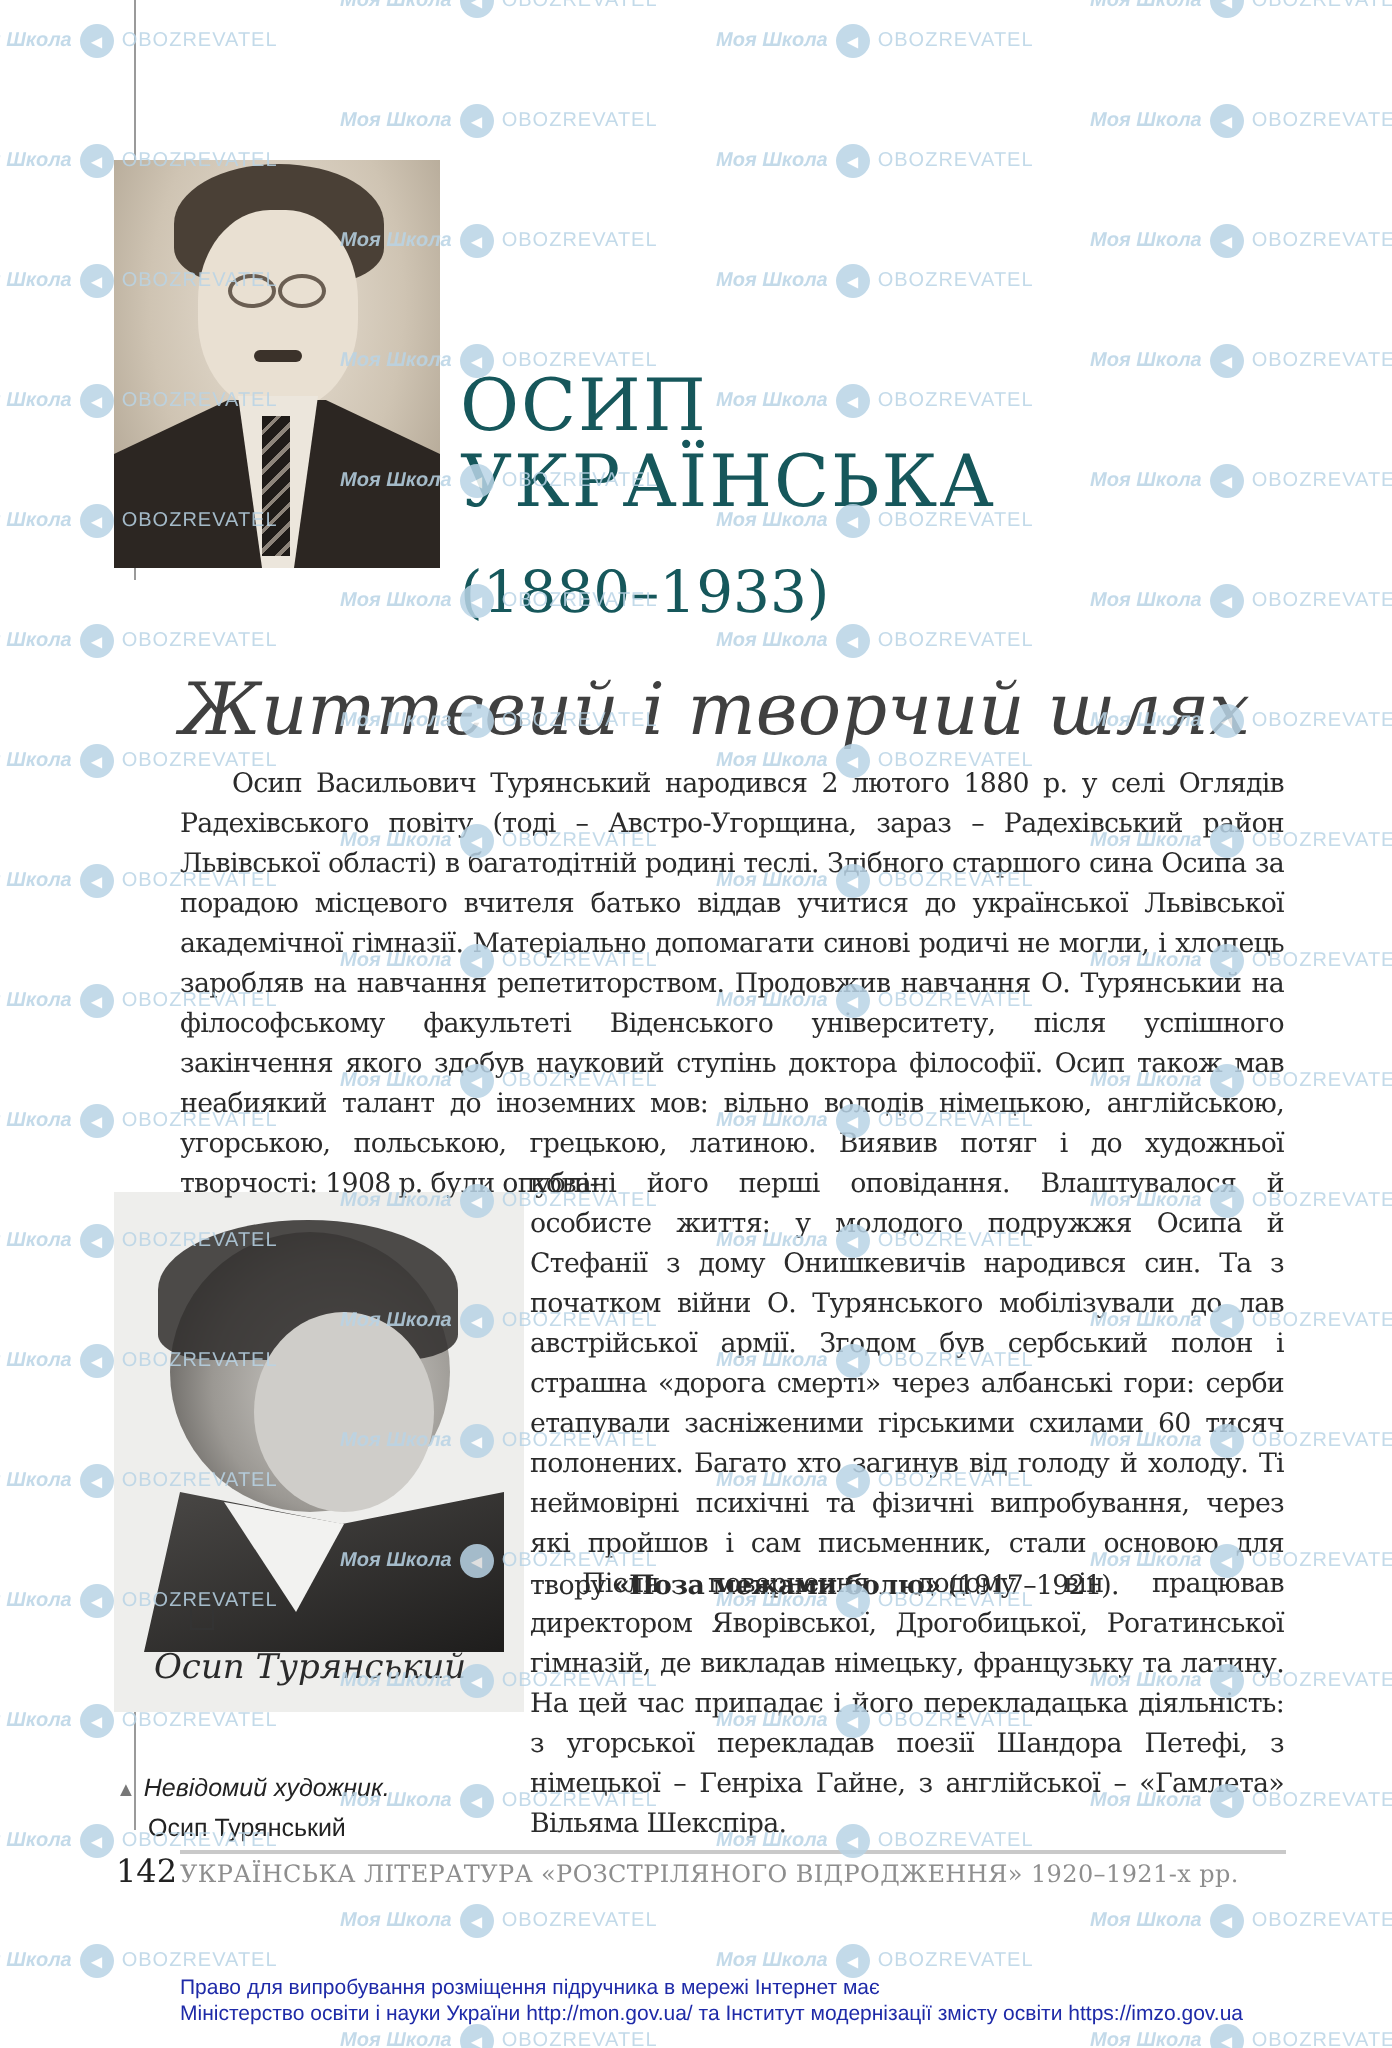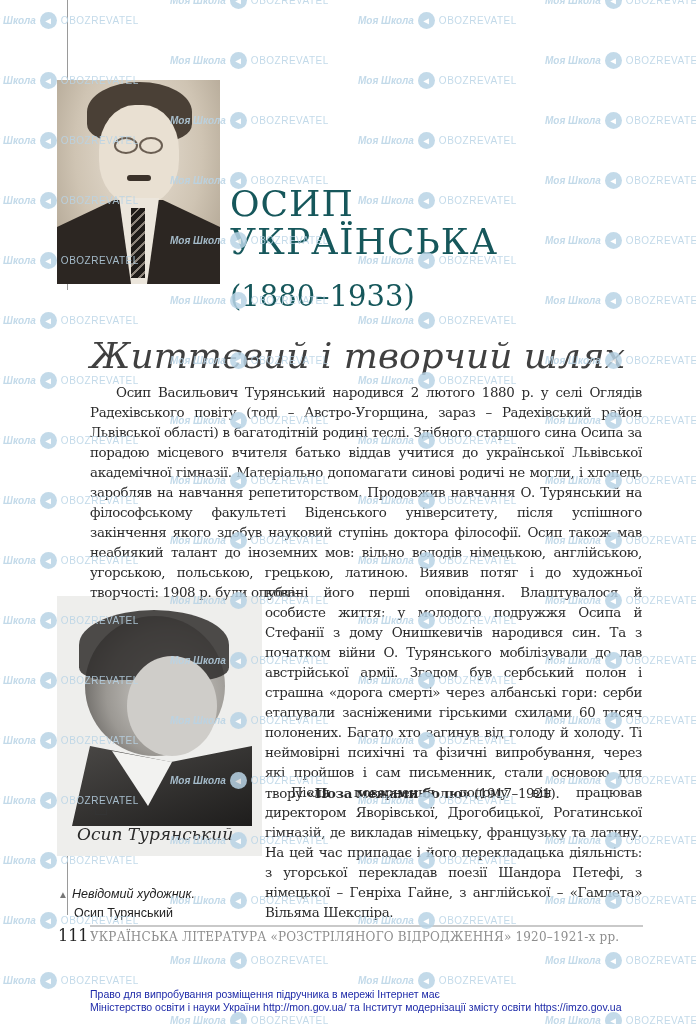--- a/index.html
+++ b/index.html
@@ -123,21 +123,21 @@
 <div class="para p1b"><span>ковані його перші оповідання. Влаштувалося й особисте життя: у молодого подружжя Осипа й Стефанії з дому Онишкевичів народився син. Та з початком війни О. Турянського мобілізували до лав австрійської армії. Згодом був сербський полон і страшна «дорога смерті» через албанські гори: серби етапували засніженими гірськими схилами 60 тисяч полонених. Багато хто загинув від голоду й холоду. Ті неймовірні психічні та фізичні випробування, через які пройшов і сам письменник, стали основою для твору </span><span class="bold">«Поза межами болю»</span><span> (1917–1921).</span></div>
 
 <div class="para p2">Після повернення додому він працював директором Яворівської, Дрогобицької, Рогатинської гімназій, де викладав німецьку, французьку та латину. На цей час припадає і його перекладацька діяльність: з угорської перекладав поезії Шандора Петефі, з німецької – Генріха Гайне, з англійської – «Гамлета» Вільяма Шекспіра.</div>
 
 <div class="caption">
   <div><span class="tri">▲</span><span class="c1">Невідомий художник.</span></div>
   <div class="c2">Осип Турянський</div>
 </div>
 
 <div class="footer-rule"></div>
-<div class="page-num">111</div>
+<div class="page-num">142</div>
 <div class="running-head">УКРАЇНСЬКА ЛІТЕРАТУРА «РОЗСТРІЛЯНОГО ВІДРОДЖЕННЯ» 1920–1921-х рр.</div>
 
 <div class="notice">
   <div>Право для випробування розміщення підручника в мережі Інтернет має</div>
   <div>Міністерство освіти і науки України http://mon.gov.ua/ та Інститут модернізації змісту освіти https://imzo.gov.ua</div>
 </div>
 
 <div class="wm-layer" id="wm-layer">
     <div class="wm" style="left: -20px; top: 12px;">
       <span class="brand">Моя Школа</span>

